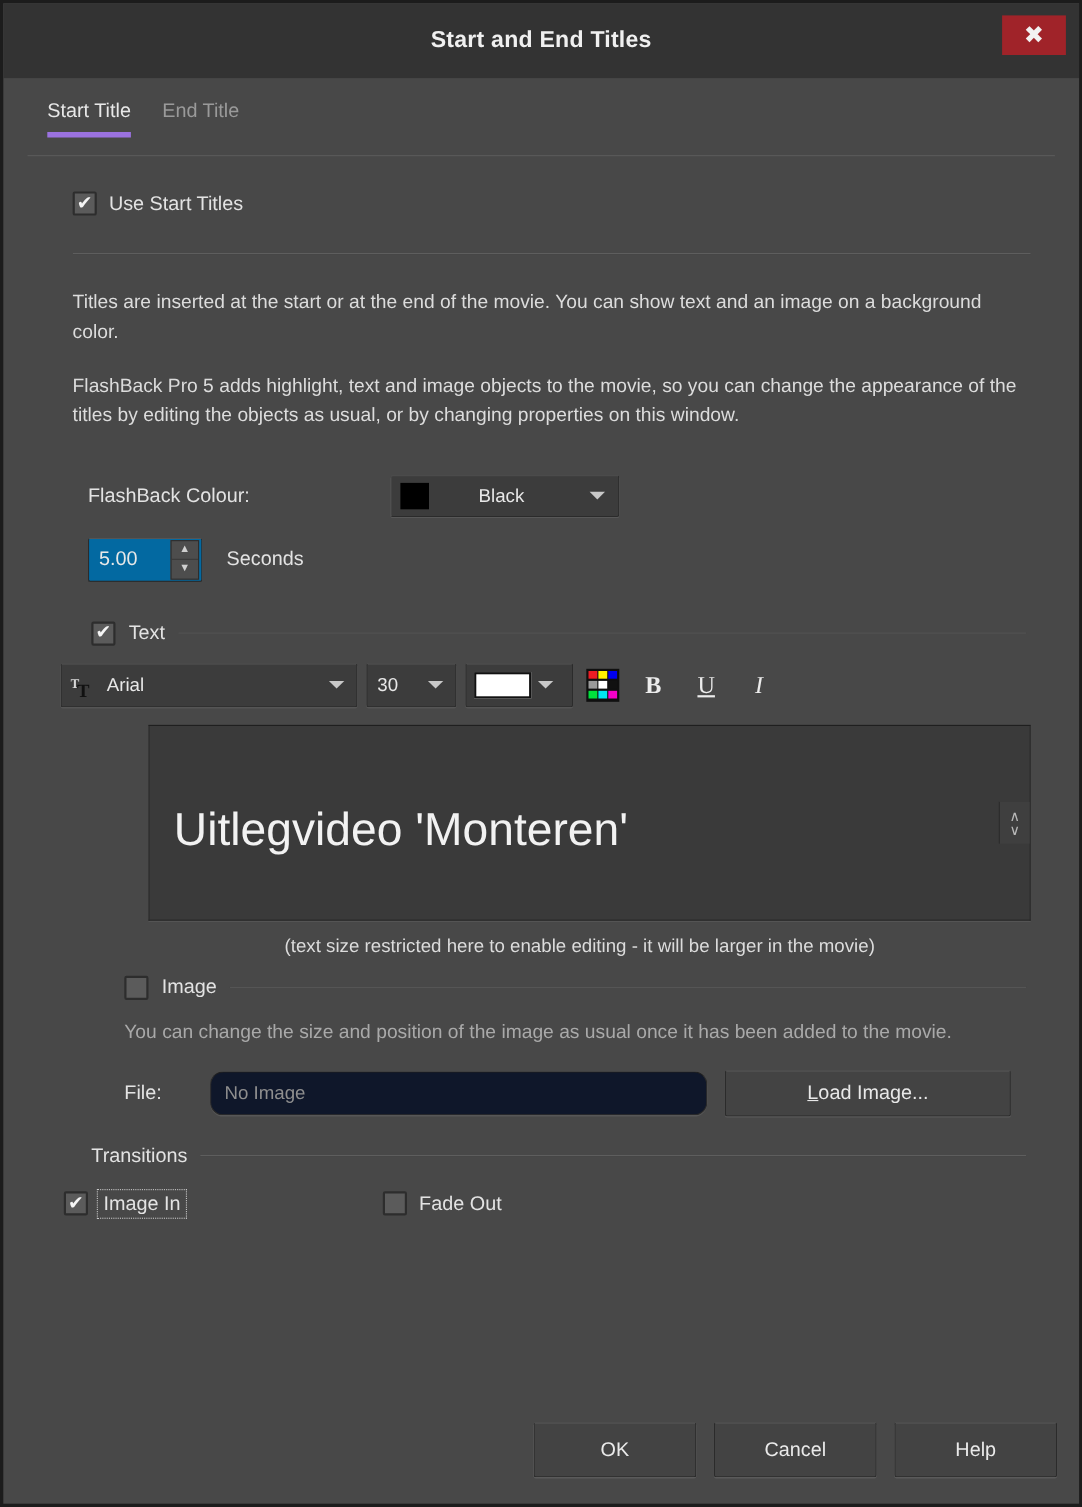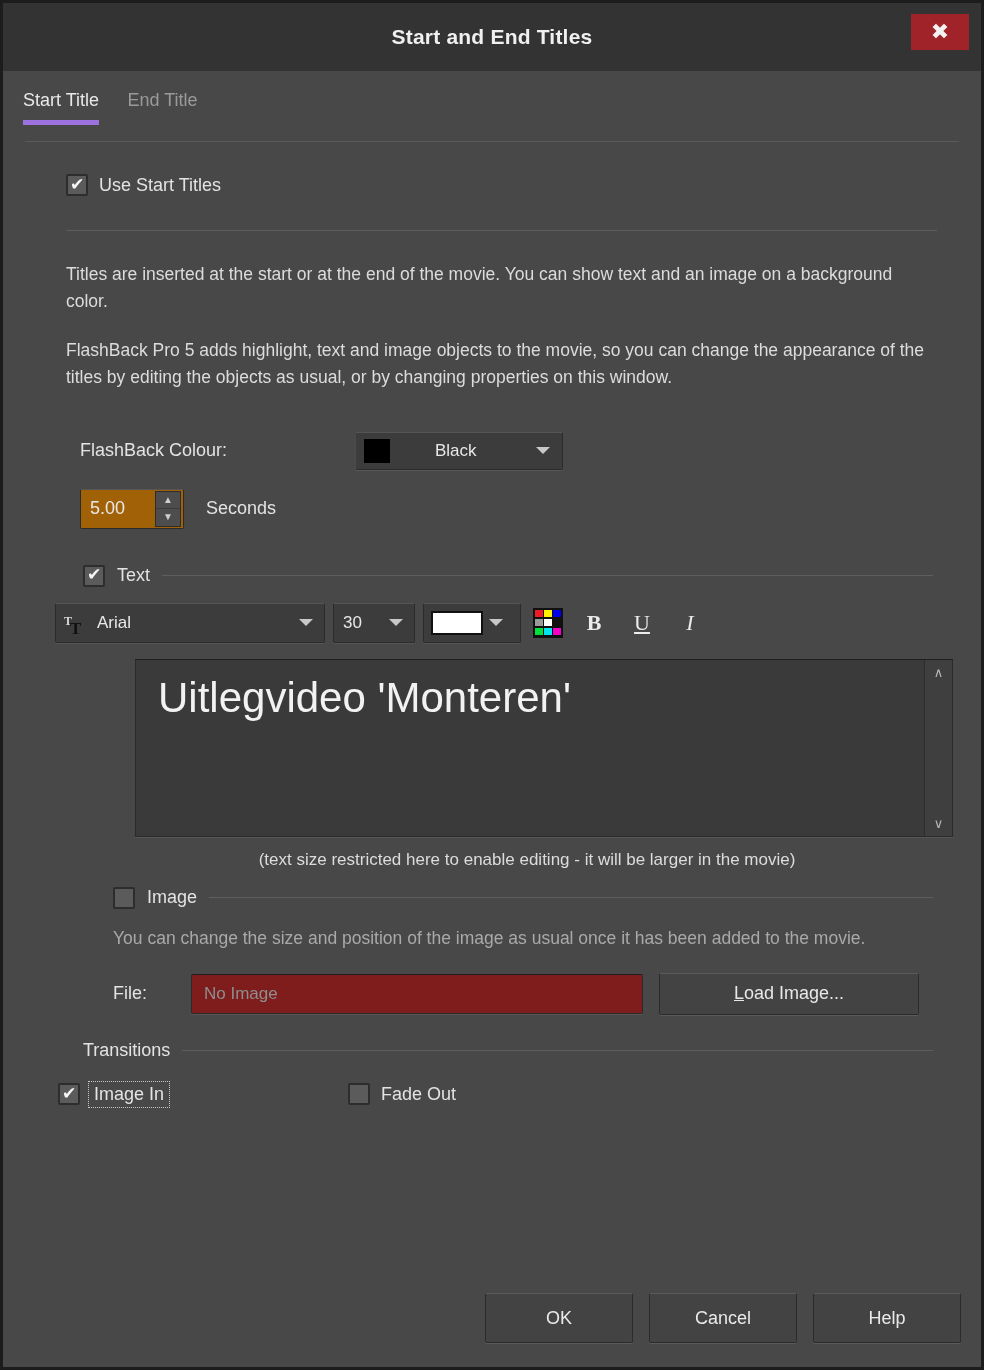--- a/index.html
+++ b/index.html
@@ -51,21 +51,21 @@
     color: #f2f2f2;
     font-size: 22px;
     line-height: 1;
     font-weight: bold;
   }
 
   
   #tabstrip {
     position: relative;
     margin-top: 19px;
-    padding-left: 20px;
+    padding-left: 40px;
     height: 52px;
   }
   .tab {
     display: inline-block;
     font-size: 18px;
     color: #9a9a9a;
     padding: 0 10px 10px 0;
     margin-right: 14px;
     cursor: pointer;
     position: relative;
@@ -183,21 +183,21 @@
     border-left: 7px solid transparent;
     border-right: 7px solid transparent;
     border-top: 7px solid #c8c8c8;
     margin-right: 4px;
     flex: none;
   }
 
   .spin {
     width: 104px;
     height: 40px;
-    background: #a16207;
+    background: #0369a1;
     border: 1px solid #2b2b2b;
     border-top-color: #555;
     display: flex;
     align-items: center;
     border-radius: 2px;
   }
   .spin .val {
     flex: 1;
     font-size: 18px;
     color: #e8e8e8;
@@ -314,28 +314,29 @@
     color: #ececec;
     cursor: pointer;
     margin-left: 6px;
   }
   #btn-bold { font-weight: bold; }
   #btn-underline { text-decoration: underline; }
   #btn-italic { font-style: italic; }
 
   
   #textarea-wrap {
-    margin: 16px 6px 0 110px;
+    margin: 16px 22px 0 110px;
     height: 178px;
     background: #3a3a3a;
     border: 1px solid #2a2a2a;
     border-top-color: #1f1f1f;
     box-shadow: 0 1px 0 #575757;
     display: flex;
     position: relative;
+    align-items: center;
   }
   #textarea-text {
     flex: 1;
     padding: 14px 12px 0 22px;
     font-size: 42px;
     color: #f2f2f2;
     overflow: hidden;
     white-space: pre-wrap;
     line-height: 1.15;
     cursor: text;
@@ -381,30 +382,30 @@
   }
   #file-label {
     font-size: 18px;
     color: #e3e3e3;
     width: 62px;
   }
   #file-input {
     flex: 1;
     max-width: 452px;
     height: 40px;
-    background: #7f1d1d;
+    background: #0f172a;
     border: 1px solid #2a2a2a;
     border-top-color: #1f1f1f;
     box-shadow: 0 1px 0 #575757;
     display: flex;
     align-items: center;
     padding-left: 12px;
     font-size: 17px;
     color: #8e8e8e;
-    border-radius: 2px;
+    border-radius: 12px;
     cursor: text;
   }
   #load-image-button {
     width: 260px;
     height: 42px;
     background: #434343;
     border: 1px solid #2b2b2b;
     border-top-color: #5a5a5a;
     box-shadow: 0 1px 0 #5a5a5a;
     display: flex;

